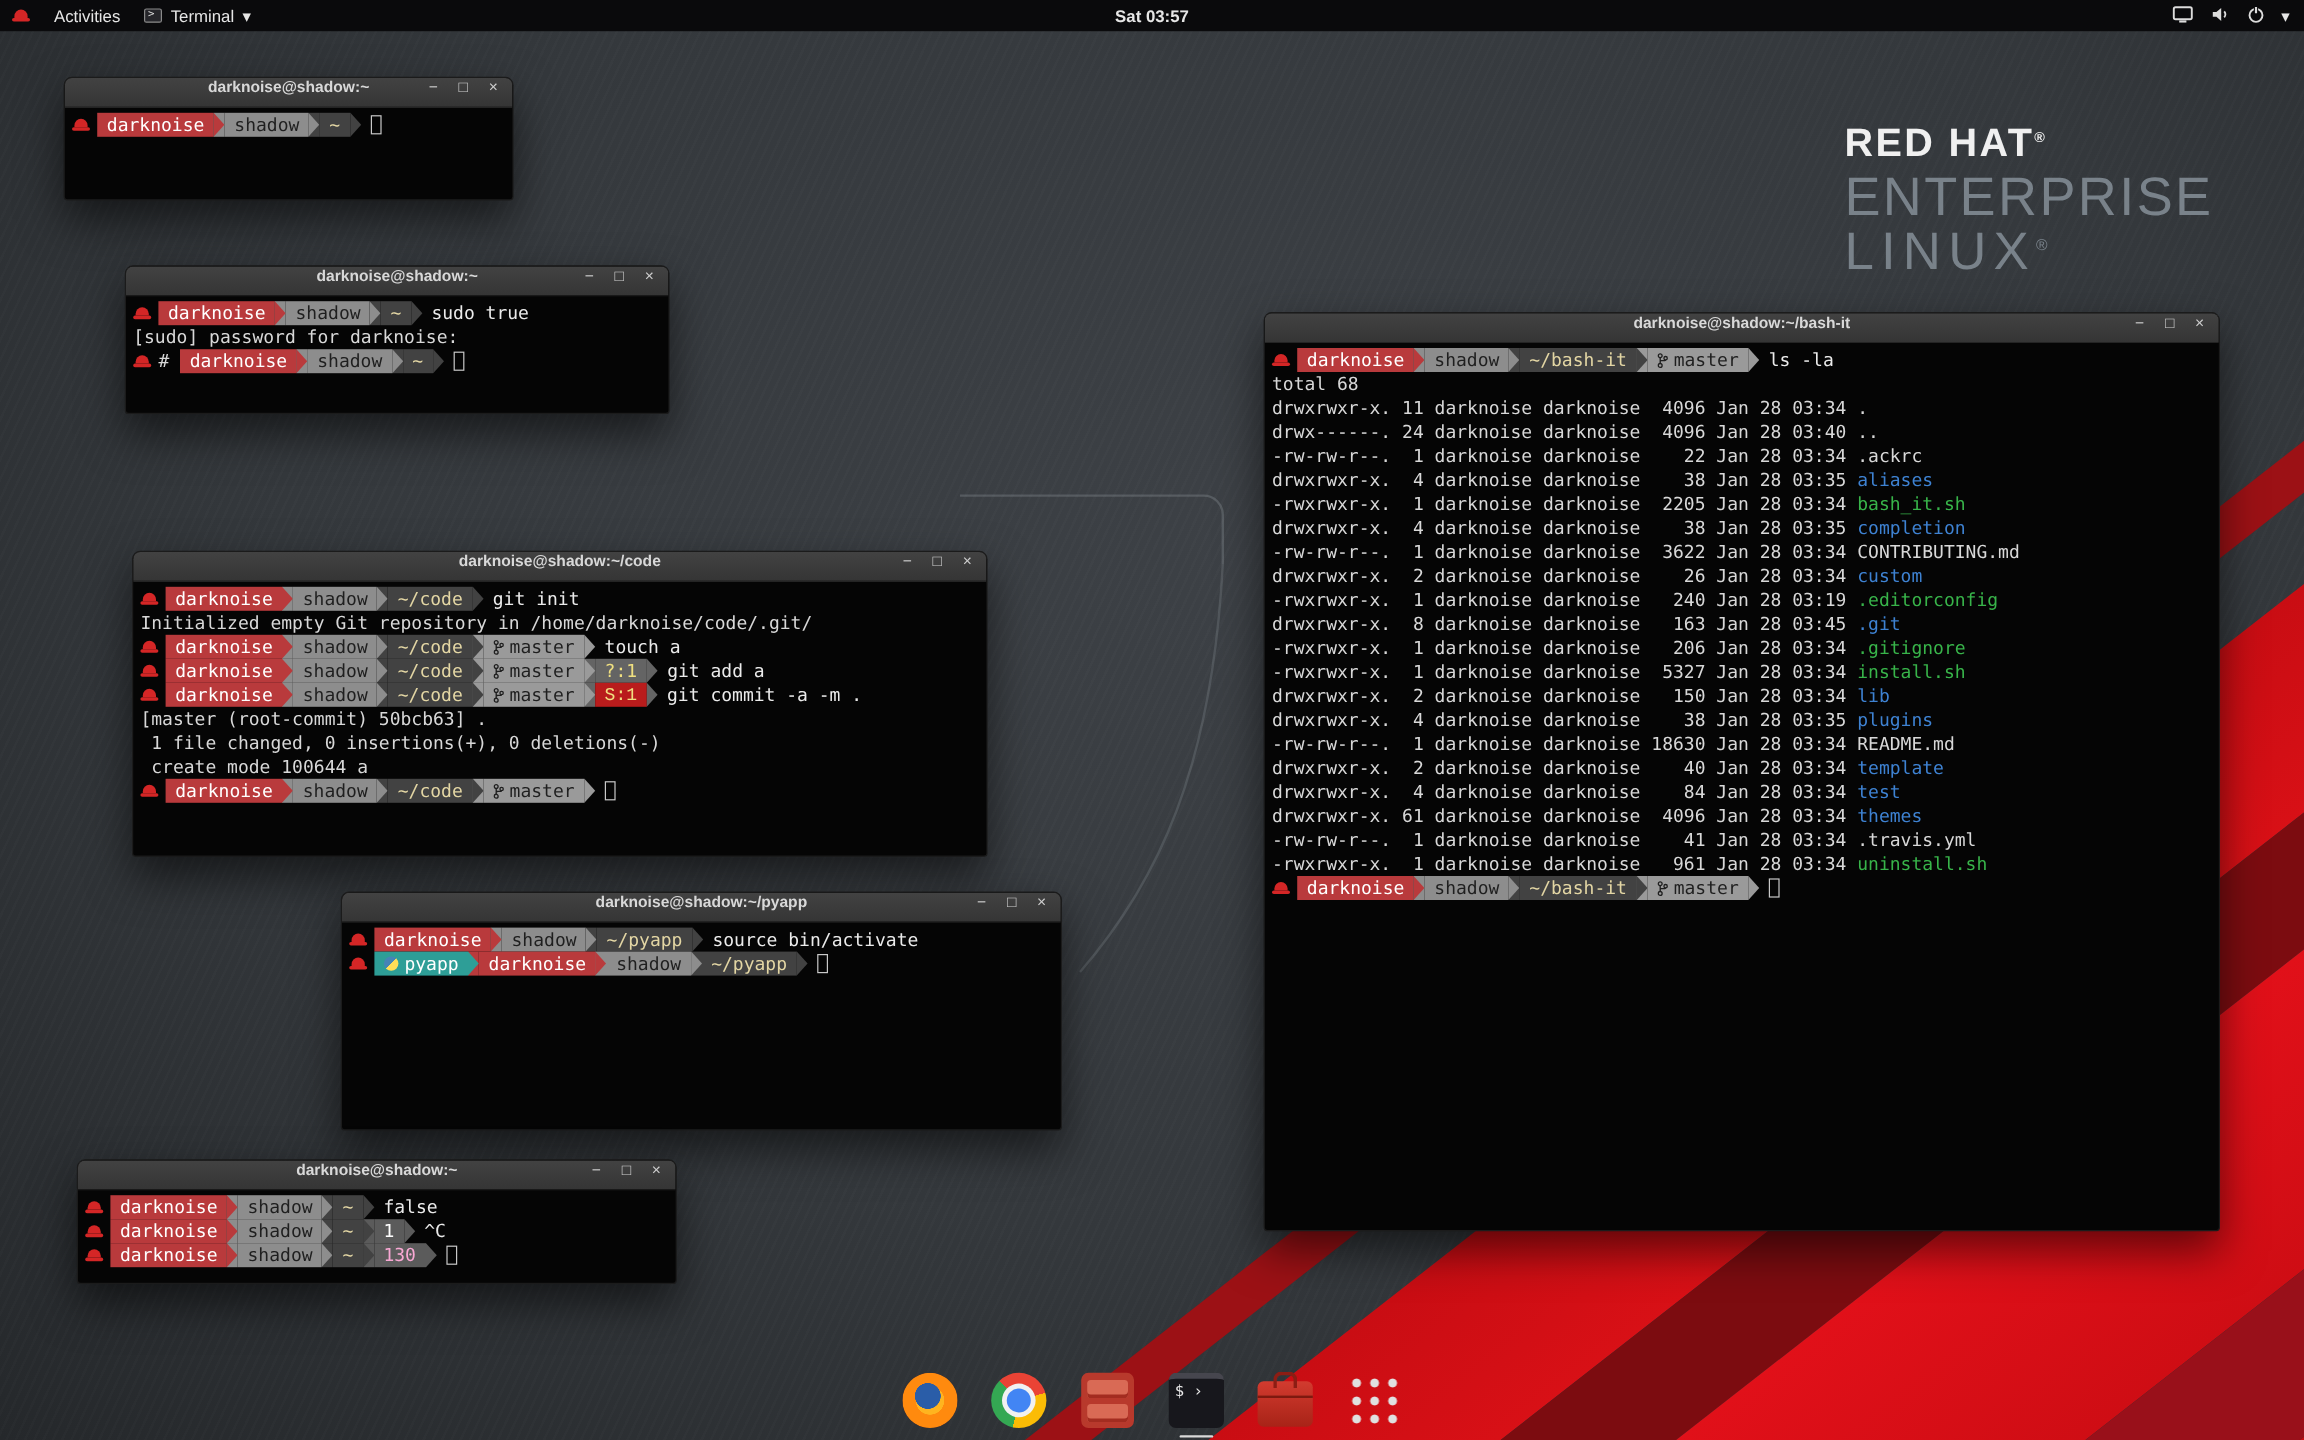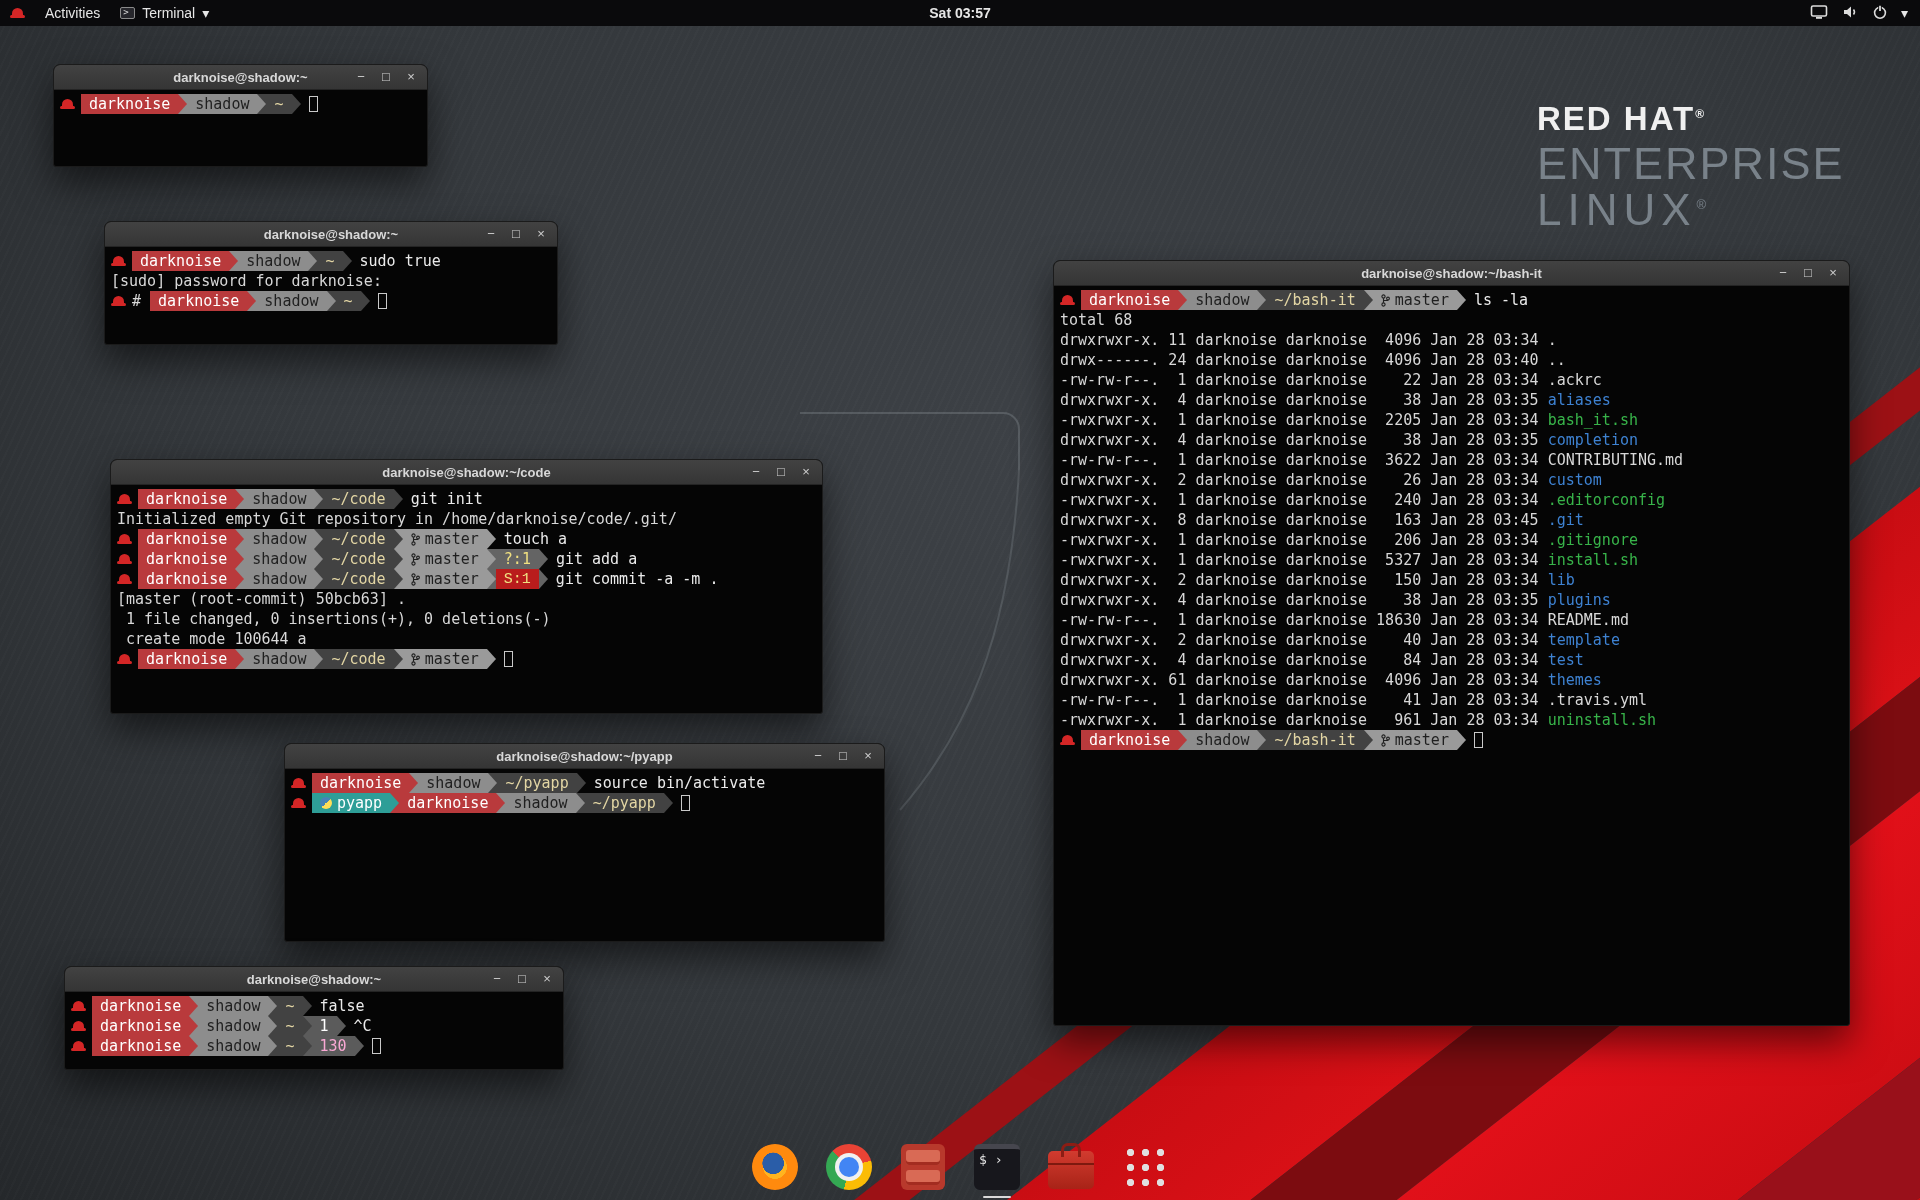--- a/index.html
+++ b/index.html
@@ -57,21 +57,21 @@
   #w1 { left:53px;  top:64px;  width:375px; height:103px; }
   #w2 { left:104px; top:221px; width:454px; height:124px; }
   #w3 { left:110px; top:459px; width:713px; height:255px; }
   #w4 { left:284px; top:743px; width:601px; height:199px; }
   #w5 { left:64px;  top:966px; width:500px; height:104px; }
   #w6 { left:1053px;top:260px; width:797px; height:766px; z-index:12; }
 
   .titlebar {
     flex:none; height:25px; background:linear-gradient(#424242,#353535);
     border-bottom:1px solid #242424; border-radius:6px 6px 0 0;
-    display:flex; align-items:center; position:relative;
+    display:flex; position:relative;
   }
   .title { position:absolute; left:0; right:0; text-align:center; font-size:13px; font-weight:bold; color:#d8d8d8; pointer-events:none; }
   .winbtns { margin-left:auto; display:flex; gap:11px; padding-right:9px; z-index:1; }
   .wbtn { width:14px; height:16px; color:#cfcfcf; font-size:13px; line-height:16px; text-align:center; cursor:pointer; }
 
   .term-body {
     flex:1; overflow:hidden; padding:4px 0 0 6px;
     font-family:"DejaVu Sans Mono", monospace; font-size:15px; color:#d8d8d8;
   }
   .term-line { display:flex; align-items:stretch; height:20px; }
@@ -569,21 +569,21 @@
         </div>
         <div class="term-line">
           <span class="t-out">-rw-rw-r--.  1 darknoise darknoise  3622 Jan 28 03:34 </span>
           <span class="t-plain">CONTRIBUTING.md</span>
         </div>
         <div class="term-line">
           <span class="t-out">drwxrwxr-x.  2 darknoise darknoise    26 Jan 28 03:34 </span>
           <span class="t-blue">custom</span>
         </div>
         <div class="term-line">
-          <span class="t-out">-rwxrwxr-x.  1 darknoise darknoise   240 Jan 28 03:34 </span>
+          <span class="t-out">-rwxrwxr-x.  1 darknoise darknoise   240 Jan 28 03:19 </span>
           <span class="t-green">.editorconfig</span>
         </div>
         <div class="term-line">
           <span class="t-out">drwxrwxr-x.  8 darknoise darknoise   163 Jan 28 03:45 </span>
           <span class="t-blue">.git</span>
         </div>
         <div class="term-line">
           <span class="t-out">-rwxrwxr-x.  1 darknoise darknoise   206 Jan 28 03:34 </span>
           <span class="t-green">.gitignore</span>
         </div>

